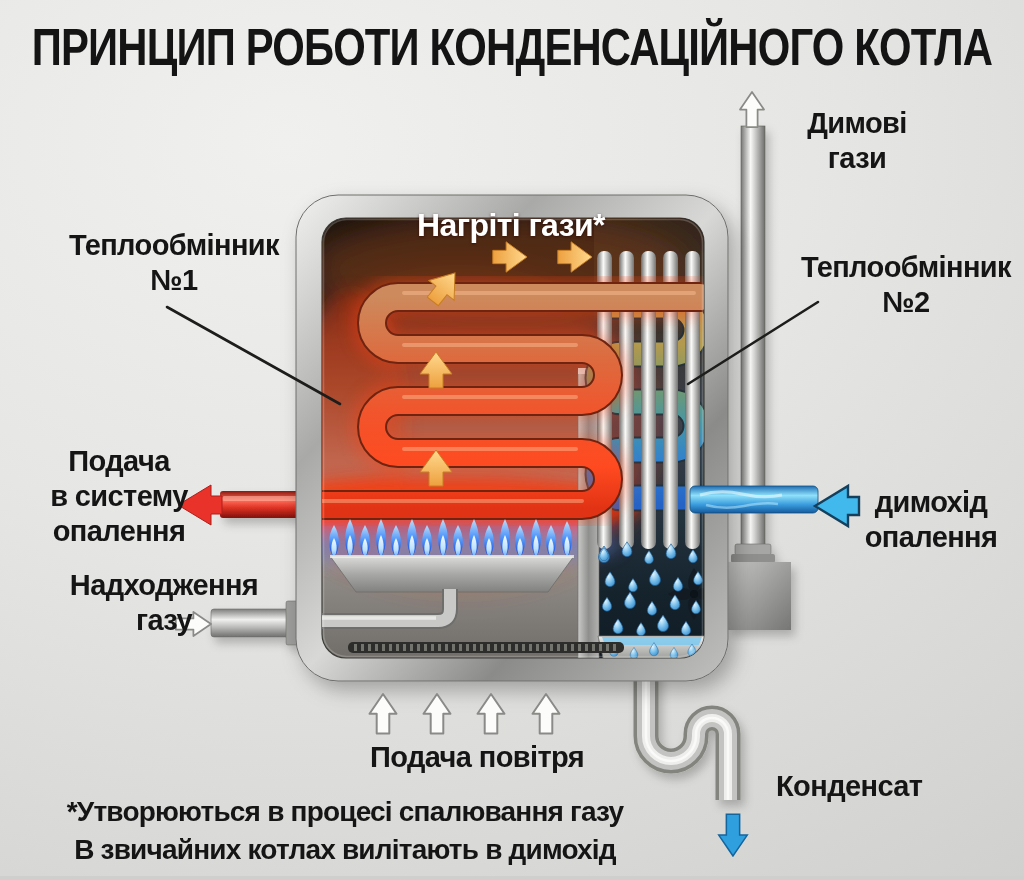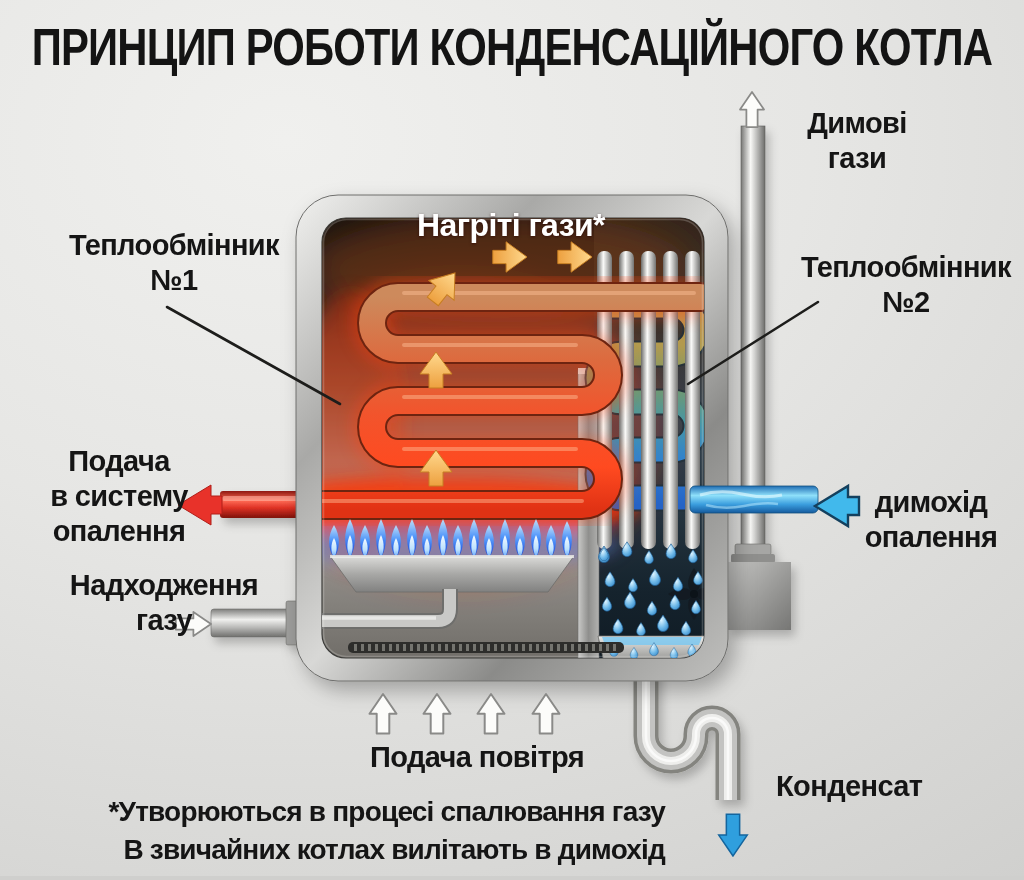--- a/index.html
+++ b/index.html
@@ -13,21 +13,21 @@
   .lbl{
     position:absolute;font-weight:bold;color:#151515;
     font-size:29px;line-height:35px;text-align:center;letter-spacing:-0.6px;margin-left:12px;
   }
   .title{
     position:absolute;top:18px;left:50%;transform:translateX(-50%) scaleX(0.82);
     transform-origin:center;white-space:nowrap;
     font-size:51px;font-weight:bold;color:#141414;letter-spacing:-1px;
   }
   .lbl-heated{color:#ffffff;text-shadow:0 1px 3px rgba(40,5,0,.6);}
-  .lbl-footnote{text-align:right;font-size:28px;line-height:38px;letter-spacing:-0.8px;}
+  .lbl-footnote{text-align:center;font-size:28px;line-height:38px;letter-spacing:-0.8px;}
   .lbl-left{text-align:left;}
 </style>
 </head>
 <body>
 
 <div class="canvas">
 
   <svg class="scene" width="1024" height="880" viewBox="0 0 1024 880">
     <defs>
       <filter id="ds" x="-20%" y="-20%" width="150%" height="150%">

